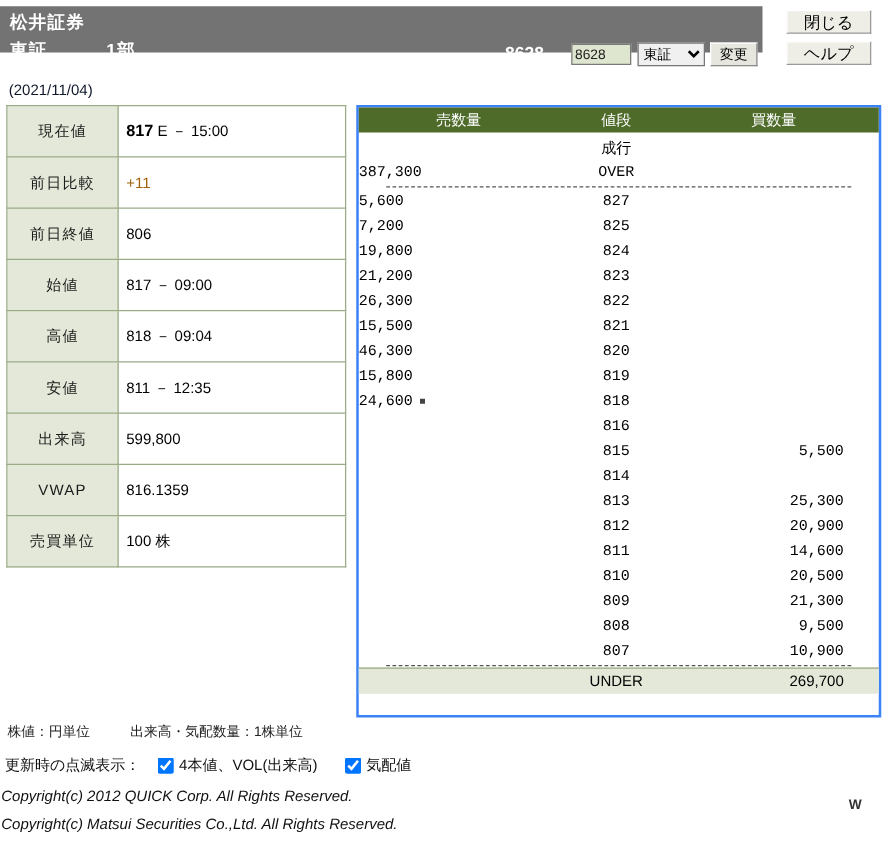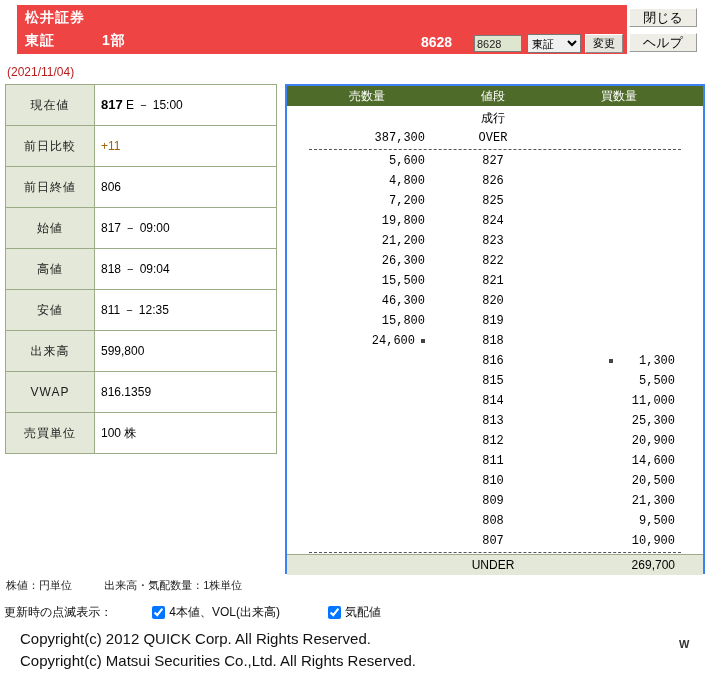--- a/index.html
+++ b/index.html
@@ -13,25 +13,25 @@
     font-family: "Liberation Sans", sans-serif;
     font-size: 12px;
     color: #000000;
     position: relative;
     overflow: hidden;
   }
 
   
   .header {
     position: absolute;
-    left: 17px;
+    left: 0;
     top: 5px;
     width: 610px;
-    height: 49px;
-    background: #ef4444;
+    height: 37px;
+    background: #737373;
     color: #ffffff;
   }
   .hdr-title1 {
     position: absolute;
     left: 8px;
     top: 4px;
     font-size: 14px;
     font-weight: bold;
     letter-spacing: 1px;
   }
@@ -119,21 +119,21 @@
   }
   #btn-close { left: 629px; top: 8px; }
   #btn-help  { left: 629px; top: 33px; }
 
   
   .datelabel {
     position: absolute;
     left: 7px;
     top: 65px;
     font-size: 12px;
-    color: #b91c1c;
+    color: #0f172a;
   }
 
   
   .info-table {
     position: absolute;
     left: 5px;
     top: 84px;
     width: 272px;
     border-collapse: collapse;
     table-layout: fixed;
@@ -199,21 +199,20 @@
   }
   .brow {
     display: flex;
     height: 20px;
     align-items: center;
     font-size: 12px;
     font-family: Liberation Mono, monospace;
   }
   .brow .c-sell {
     width: 160px;
-    text-align: right;
     padding-right: 22px;
     box-sizing: border-box;
   }
   .brow .c-price {
     width: 92px;
     text-align: center;
     box-sizing: border-box;
   }
   .brow .c-buy {
     width: 160px;
@@ -257,37 +256,37 @@
   }
   .note span.sp { display: inline-block; width: 26px; }
   .update-line {
     position: absolute;
     left: 4px;
     top: 604px;
     font-size: 12px;
     color: #111;
     display: flex;
     align-items: flex-end;
-    gap: 26px;
   }
   .update-line .lab { margin-right: 14px; }
   .chk {
     display: inline-flex;
     align-items: center;
     margin-right: 22px;
   }
   .chk input {
     margin: 0 4px 0 0;
     width: 13px;
     height: 13px;
   }
   .copyline {
     position: absolute;
-    left: 20px;
-    font-size: 15px;
+    left: 1px;
+    font-style: italic;
+    font-size: 12px;
     color: #111;
   }
   #copy1 { top: 630px; }
   #copy2 { top: 652px; }
   .wmark {
     position: absolute;
     left: 679px;
     top: 638px;
     font-size: 11px;
     font-weight: bold;
@@ -378,25 +377,20 @@
     </div>
     <div class="sep"></div>
 
     <div id="book-body">
         <div class="brow">
           <div class="c-sell">5,600</div>
           <div class="c-price">827</div>
           <div class="c-buy"></div>
         </div>
         <div class="brow">
-          <div class="c-sell">4,800</div>
-          <div class="c-price">826</div>
-          <div class="c-buy"></div>
-        </div>
-        <div class="brow">
           <div class="c-sell">7,200</div>
           <div class="c-price">825</div>
           <div class="c-buy"></div>
         </div>
         <div class="brow">
           <div class="c-sell">19,800</div>
           <div class="c-price">824</div>
           <div class="c-buy"></div>
         </div>
         <div class="brow">
@@ -425,31 +419,29 @@
           <div class="c-buy"></div>
         </div>
         <div class="brow">
           <div class="c-sell">24,600<span class="marker"></span></div>
           <div class="c-price">818</div>
           <div class="c-buy"></div>
         </div>
         <div class="brow">
           <div class="c-sell"></div>
           <div class="c-price">816</div>
-          <div class="c-buy"><span class="marker" style="margin-left: 0px; margin-right: 26px;"></span>1,300</div>
         </div>
         <div class="brow">
           <div class="c-sell"></div>
           <div class="c-price">815</div>
           <div class="c-buy">5,500</div>
         </div>
         <div class="brow">
           <div class="c-sell"></div>
           <div class="c-price">814</div>
-          <div class="c-buy">11,000</div>
         </div>
         <div class="brow">
           <div class="c-sell"></div>
           <div class="c-price">813</div>
           <div class="c-buy">25,300</div>
         </div>
         <div class="brow">
           <div class="c-sell"></div>
           <div class="c-price">812</div>
           <div class="c-buy">20,900</div>

